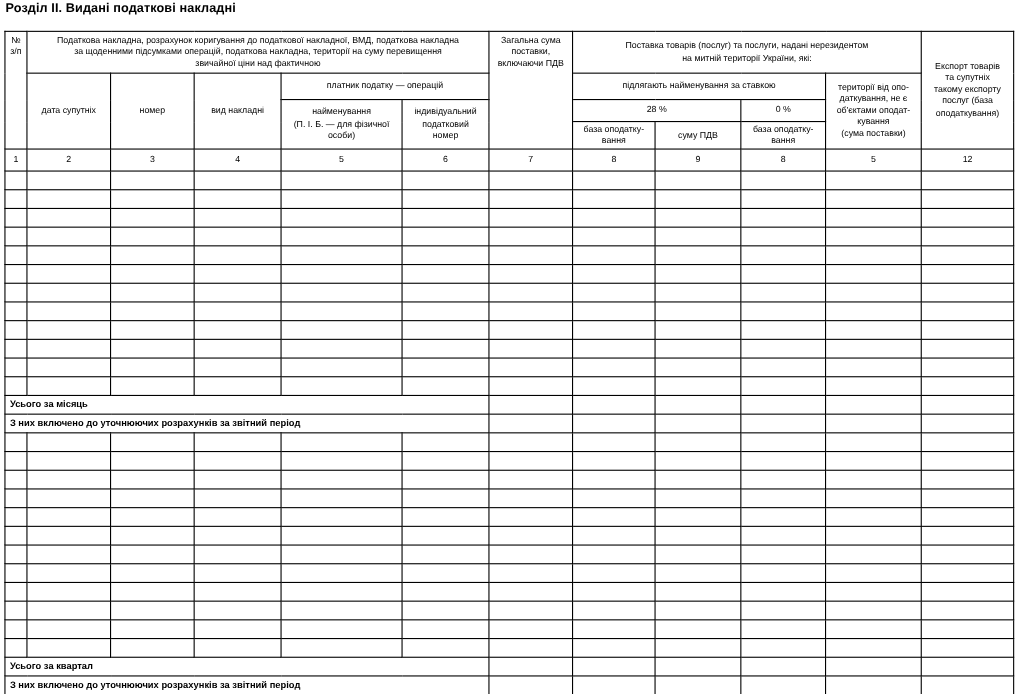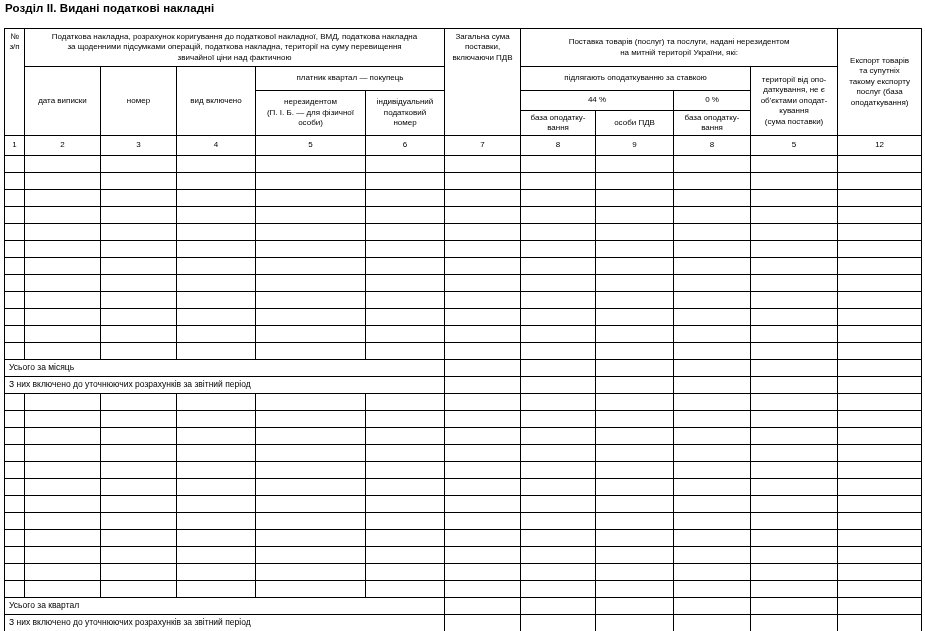--- a/index.html
+++ b/index.html
@@ -54,20 +54,21 @@
   tr.num-row td { font-size: 8px; padding: 1px; }
   tr.empty-row { height: 17px; }
   tr.empty-row td { height: 15px; padding: 0; }
   tr.summary-row { height: 17px; }
   tr.summary-row td { height: 15px; padding: 0 2px; }
   tr.summary-row td.summary-label {
     text-align: left;
     font-size: 8.5px;
     padding-left: 4px;
     white-space: nowrap;
+    font-weight: bold;
   }
 </style>
 </head>
 <body>
 
 <div class="page">
 
   <h1 class="page-title">Розділ II. Видані податкові накладні</h1>
 
   <table class="register">
@@ -98,45 +99,45 @@
 включаючи ПДВ</td>
         <td colspan="4" class="pre">Поставка товарів (послуг) та послуги, надані нерезидентом
 на митній території України, які:</td>
         <td rowspan="4" class="pre">Експорт товарів
 та супутніх
 такому експорту
 послуг (база
 оподаткування)</td>
       </tr>
       <tr class="hr2">
-        <td rowspan="3">дата виписки</td>
+        <td rowspan="3">дата супутніх</td>
         <td rowspan="3">номер</td>
-        <td rowspan="3">вид включено</td>
-        <td colspan="2">платник квартал — покупець</td>
-        <td colspan="3">підлягають оподаткуванню за ставкою</td>
+        <td rowspan="3">вид накладні</td>
+        <td colspan="2">платник податку — операцій</td>
+        <td colspan="3">підлягають найменування за ставкою</td>
         <td rowspan="3" class="pre">території від опо-
 даткування, не є
 об'єктами оподат-
 кування
 (сума поставки)</td>
       </tr>
       <tr class="hr3">
-        <td rowspan="2" class="pre">нерезидентом
+        <td rowspan="2" class="pre">найменування
 (П. І. Б. — для фізичної
 особи)</td>
         <td rowspan="2" class="pre">індивідуальний
 податковий
 номер</td>
-        <td colspan="2">44 %</td>
+        <td colspan="2">28 %</td>
         <td>0 %</td>
       </tr>
       <tr class="hr4">
         <td class="pre">база оподатку-
 вання</td>
-        <td class="pre">особи ПДВ</td>
+        <td class="pre">суму ПДВ</td>
         <td class="pre">база оподатку-
 вання</td>
       </tr>
       <tr class="num-row">
         <td>1</td>
         <td>2</td>
         <td>3</td>
         <td>4</td>
         <td>5</td>
         <td>6</td>

